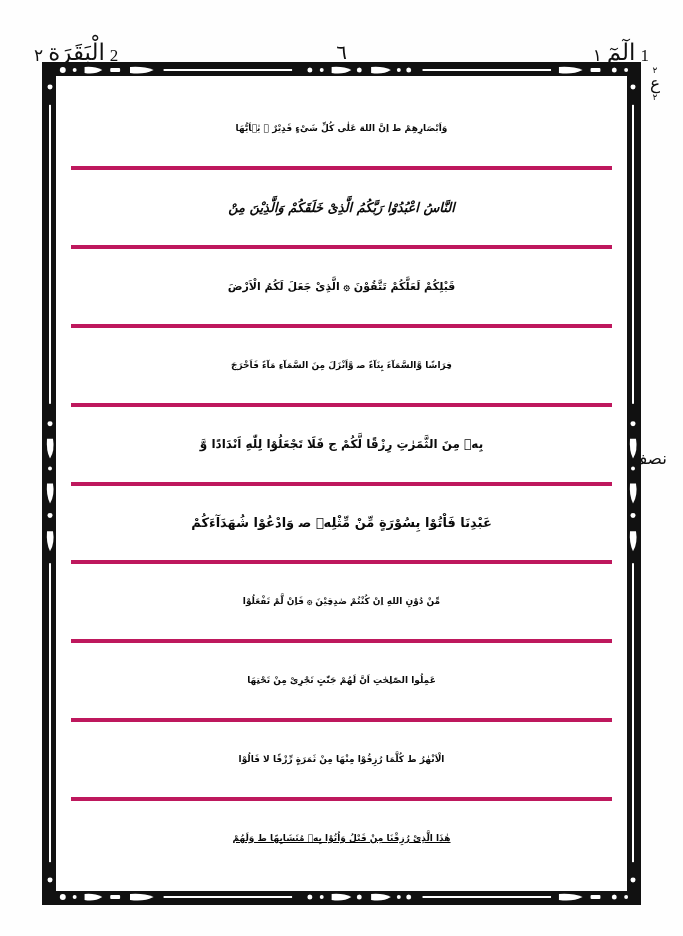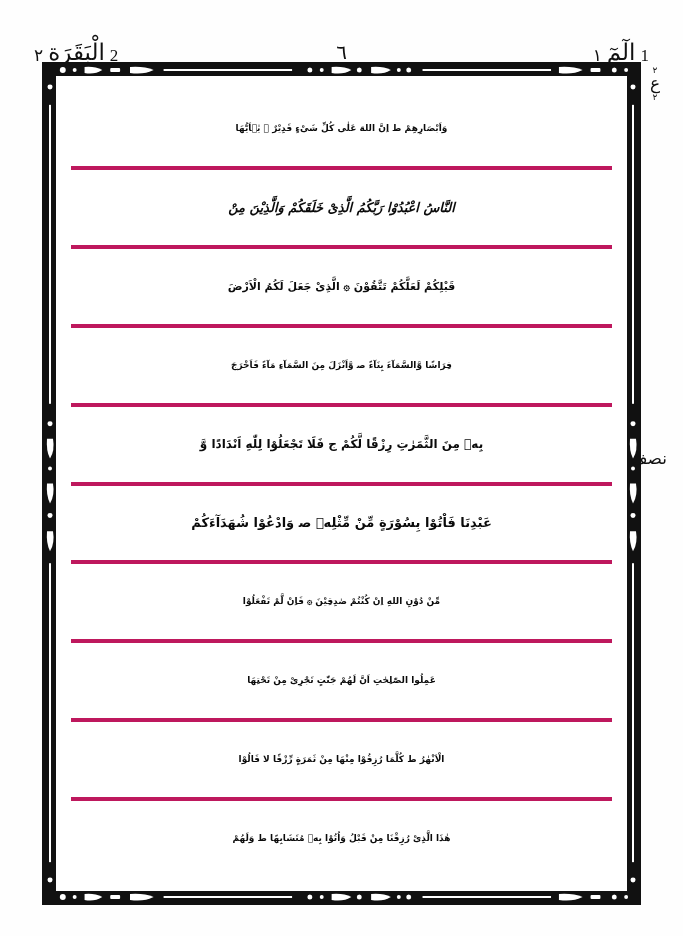--- a/index.html
+++ b/index.html
@@ -62,21 +62,21 @@
     position:absolute;left:15px;top:15px;right:15px;bottom:15px;
     display:flex;flex-direction:column;
   }
   .line{
     flex:1 1 0;
     border-bottom:4px solid #be185d;
     display:flex;align-items:center;justify-content:center;
     position:relative;
     overflow:hidden;
   }
-  .line:last-child{border-bottom:none;}
+  .line:last-child{border-bottom:none;text-decoration:underline;}
   .ayah-text{
     direction:rtl;
     font-family:"DejaVu Sans","Liberation Sans",sans-serif;
     font-size:25px;
     line-height:1.0;
     color:#0b0b0b;
     white-space:nowrap;
     text-align:center;
     width:100%;
     padding:0 6px;

